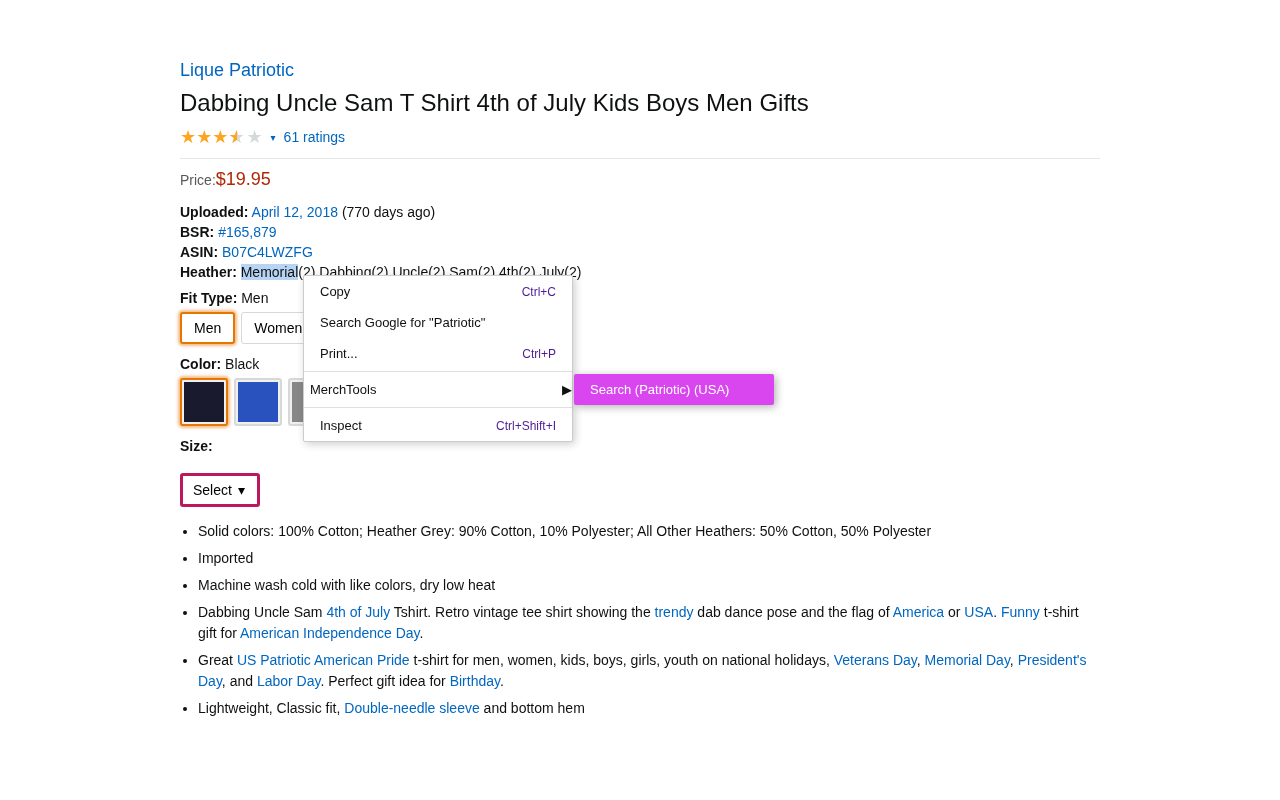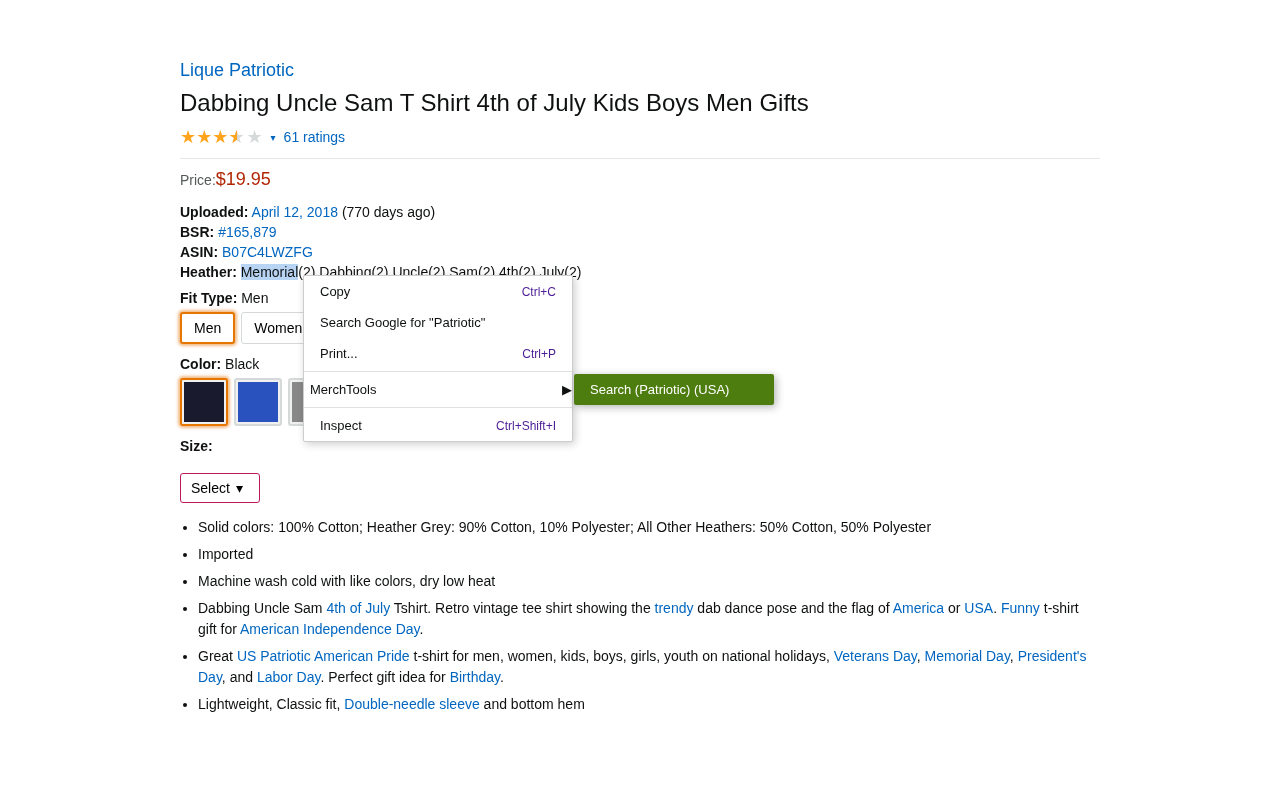--- a/index.html
+++ b/index.html
@@ -157,21 +157,21 @@
     .size-label {
       font-size: 14px;
       font-weight: 700;
       margin-bottom: 19px;
     }
     .size-select-btn {
       display: flex;
       align-items: center;
       gap: 6px;
       padding: 6px 10px;
-      border: 1px solid #be185d;
+      border: 3px solid #be185d;
       background: #fff;
       cursor: pointer;
       font-size: 14px;
       border-radius: 3px;
       min-width: 80px;
     }
 
     .bullet-list {
       margin: 14px 0 0 18px;
     }
@@ -235,21 +235,21 @@
     .merch-tools-left {
       display: flex;
       align-items: center;
       gap: 6px;
     }
     
     .submenu {
       position: absolute;
       top: 0;
       left: 100%;
-      background: #4d7c0f;
+      background: #d946ef;
       color: #fff;
       min-width: 200px;
       border-radius: 2px;
       box-shadow: 2px 2px 8px rgba(0,0,0,0.3);
       margin-left: 2px;
     }
     .submenu-item {
       padding: 8px 16px;
       cursor: pointer;
       font-size: 13px;

